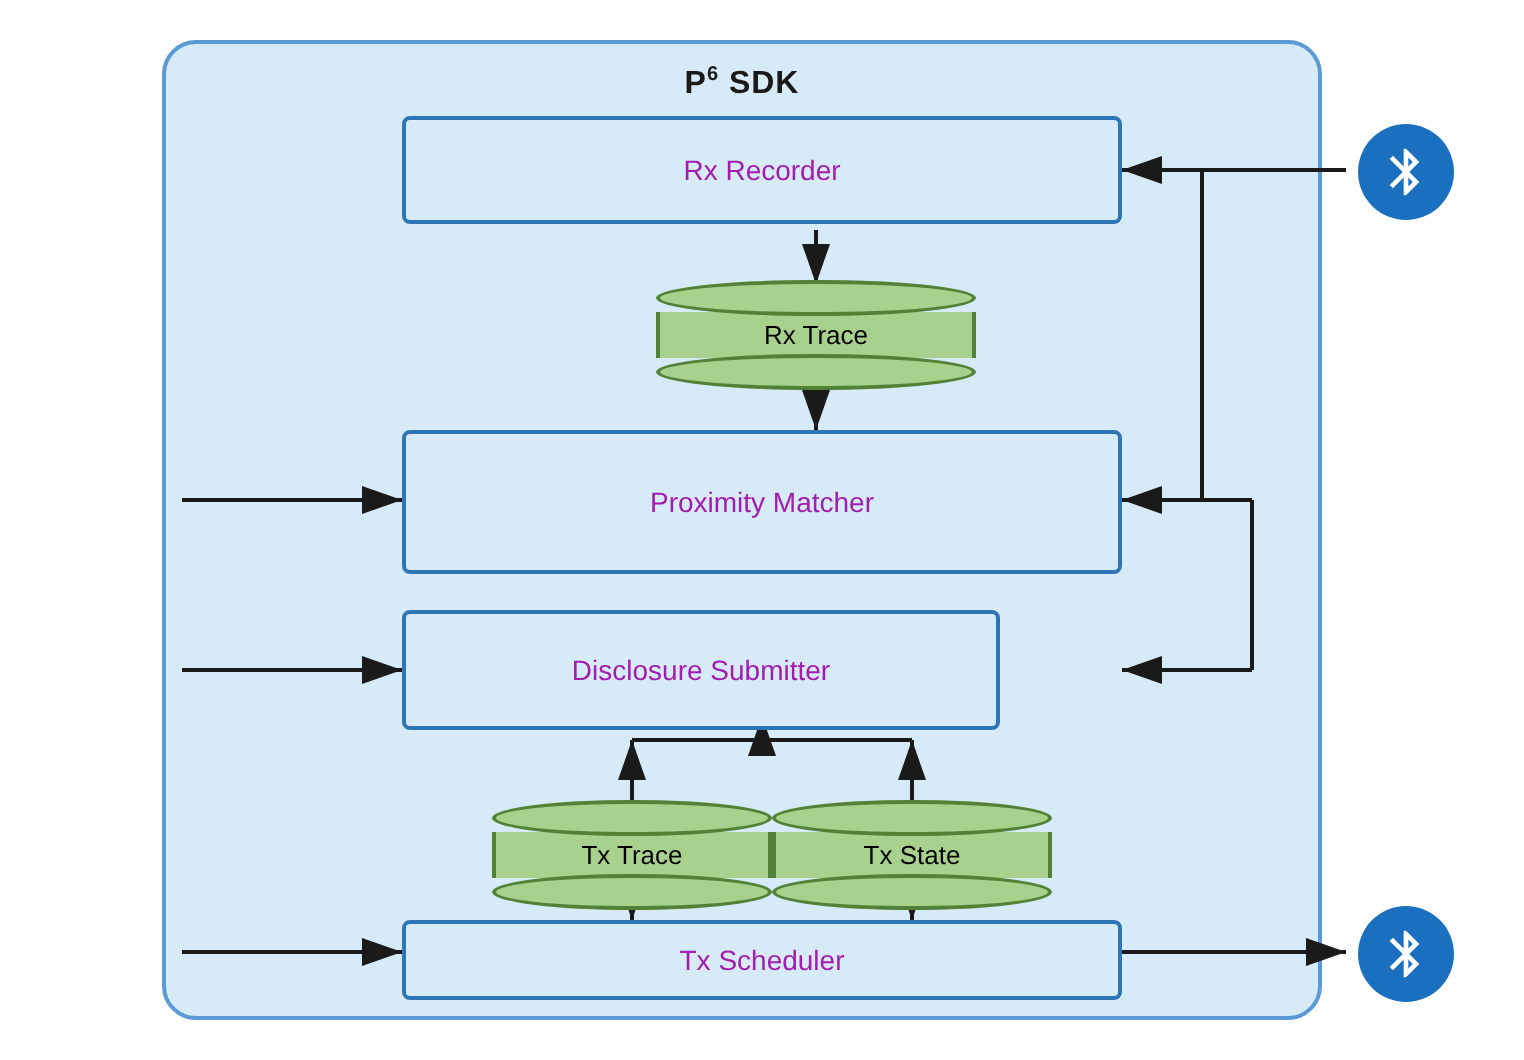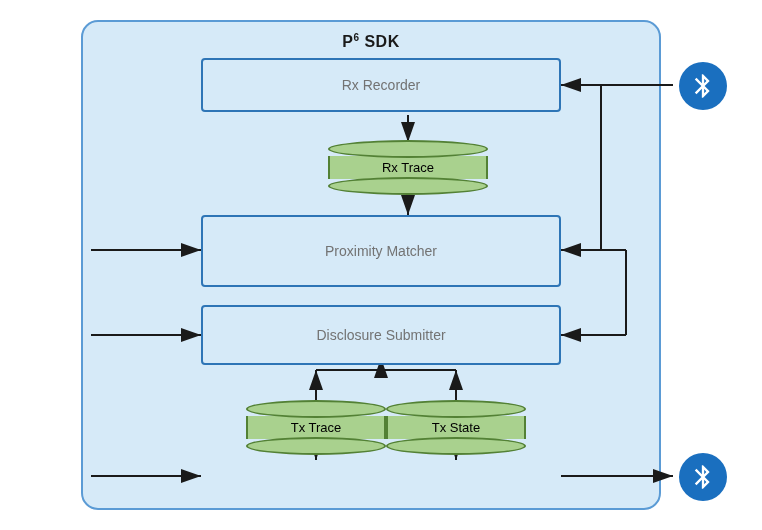--- a/index.html
+++ b/index.html
@@ -47,21 +47,21 @@
     
     .comp-box {
       position: absolute;
       background: #d6eaf8;
       border: 2px solid #2e75b6;
       border-radius: 4px;
       display: flex;
       align-items: center;
       justify-content: center;
       font-size: 14px;
-      color: #737373;
+      color: #a21caf;
       text-align: center;
     }
 
     .db-top {
       background: #a9d18e;
       border: 2px solid #538135;
       border-radius: 50%;
       width: 100%;
       height: 18px;
       margin-bottom: -2px;
@@ -181,40 +181,43 @@
     <div class="db-mid">
       <span>Rx Trace</span>
     </div>
     <div class="db-bottom"></div>
   </div>
 
   <div class="comp-box" style="left: 180px; top: 205px; width: 360px; height: 72px;">
     <span>Proximity Matcher</span>
   </div>
 
-  <div class="comp-box" style="left: 180px; top: 295px; width: 360px; height: 60px;">
+  <div class="comp-box" style="left: 180px; top: 295px; width: 299px; height: 60px;">
     <span>Disclosure Submitter</span>
   </div>
 
   <div style="position:absolute; left:225px; top:390px; width:140px;">
     <div class="db-top"></div>
     <div class="db-mid">
       <span>Tx Trace</span>
     </div>
     <div class="db-bottom"></div>
   </div>
 
   <div style="position:absolute; left:365px; top:390px; width:140px;">
     <div class="db-top"></div>
     <div class="db-mid">
       <span>Tx State</span>
     </div>
     <div class="db-bottom"></div>
   </div>
 
+  <div class="comp-box" style="left: 180px; top: 450px; width: 360px; height: 40px;">
+    <span>Tx Scheduler</span>
+  </div>
 
   <div class="bt-icon" style="left: 658px; top: 52px;">
     <svg width="28" height="28" viewBox="0 0 24 24" fill="white">
       <path d="M17.71 7.71L12 2h-1v7.59L6.41 5 5 6.41 10.59 12 5 17.59 6.41 19 11 14.41V22h1l5.71-5.71-4.3-4.29 4.3-4.29zM13 5.83l1.88 1.88L13 9.59V5.83zm1.88 10.46L13 18.17v-3.76l1.88 1.88z"></path>
     </svg>
   </div>
 
   <div class="bt-icon" style="left: 658px; top: 443px;">
     <svg width="28" height="28" viewBox="0 0 24 24" fill="white">
       <path d="M17.71 7.71L12 2h-1v7.59L6.41 5 5 6.41 10.59 12 5 17.59 6.41 19 11 14.41V22h1l5.71-5.71-4.3-4.29 4.3-4.29zM13 5.83l1.88 1.88L13 9.59V5.83zm1.88 10.46L13 18.17v-3.76l1.88 1.88z"></path>

